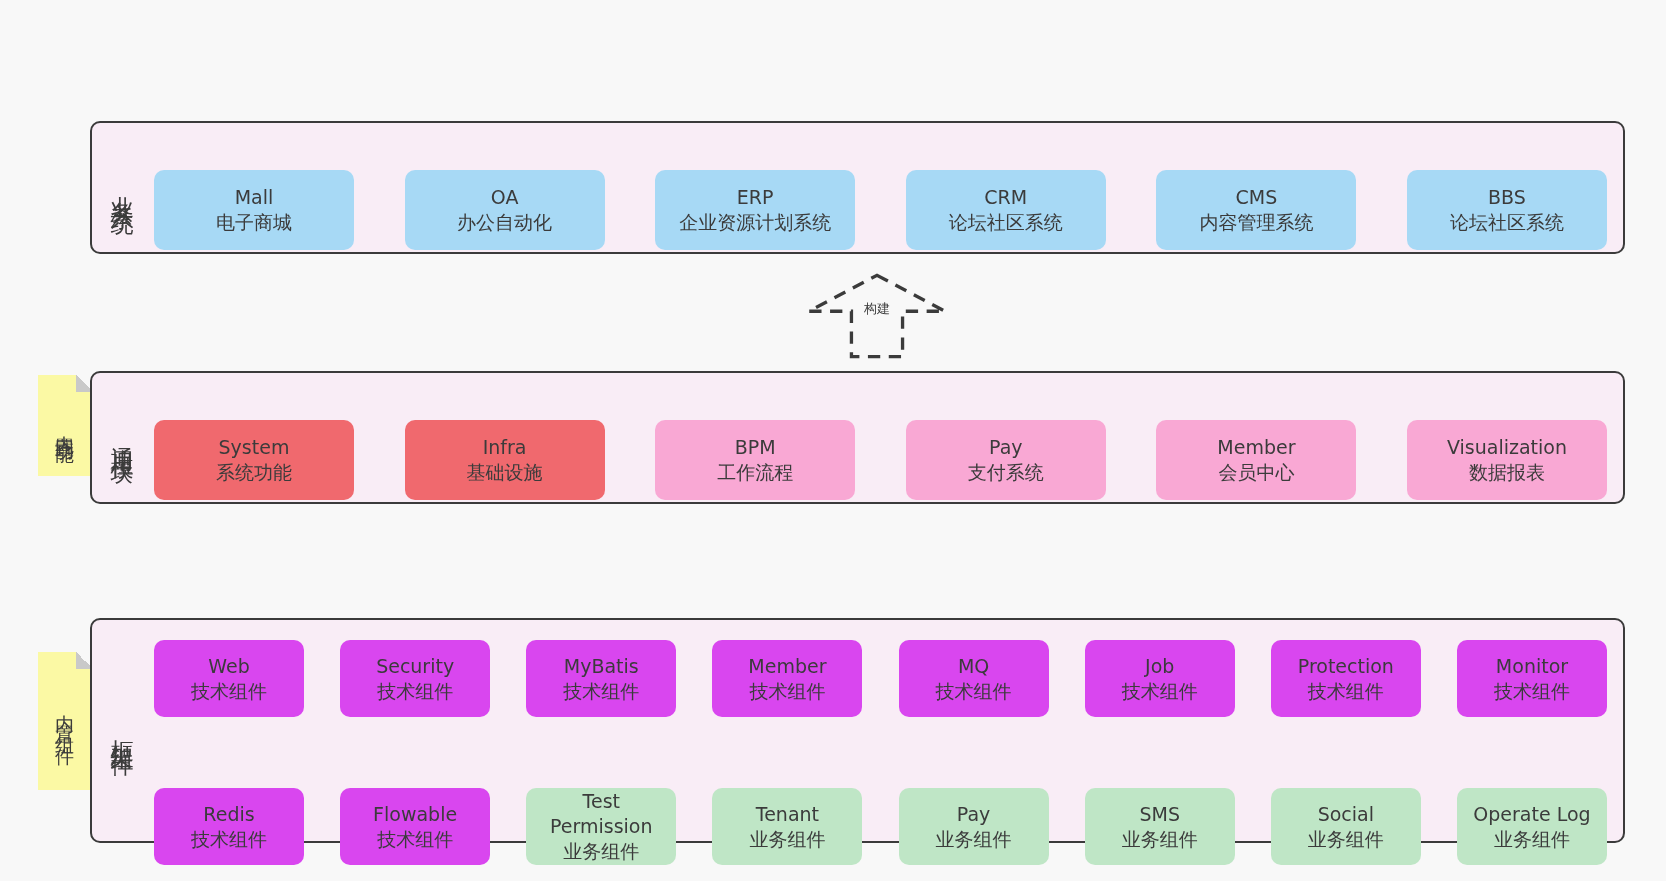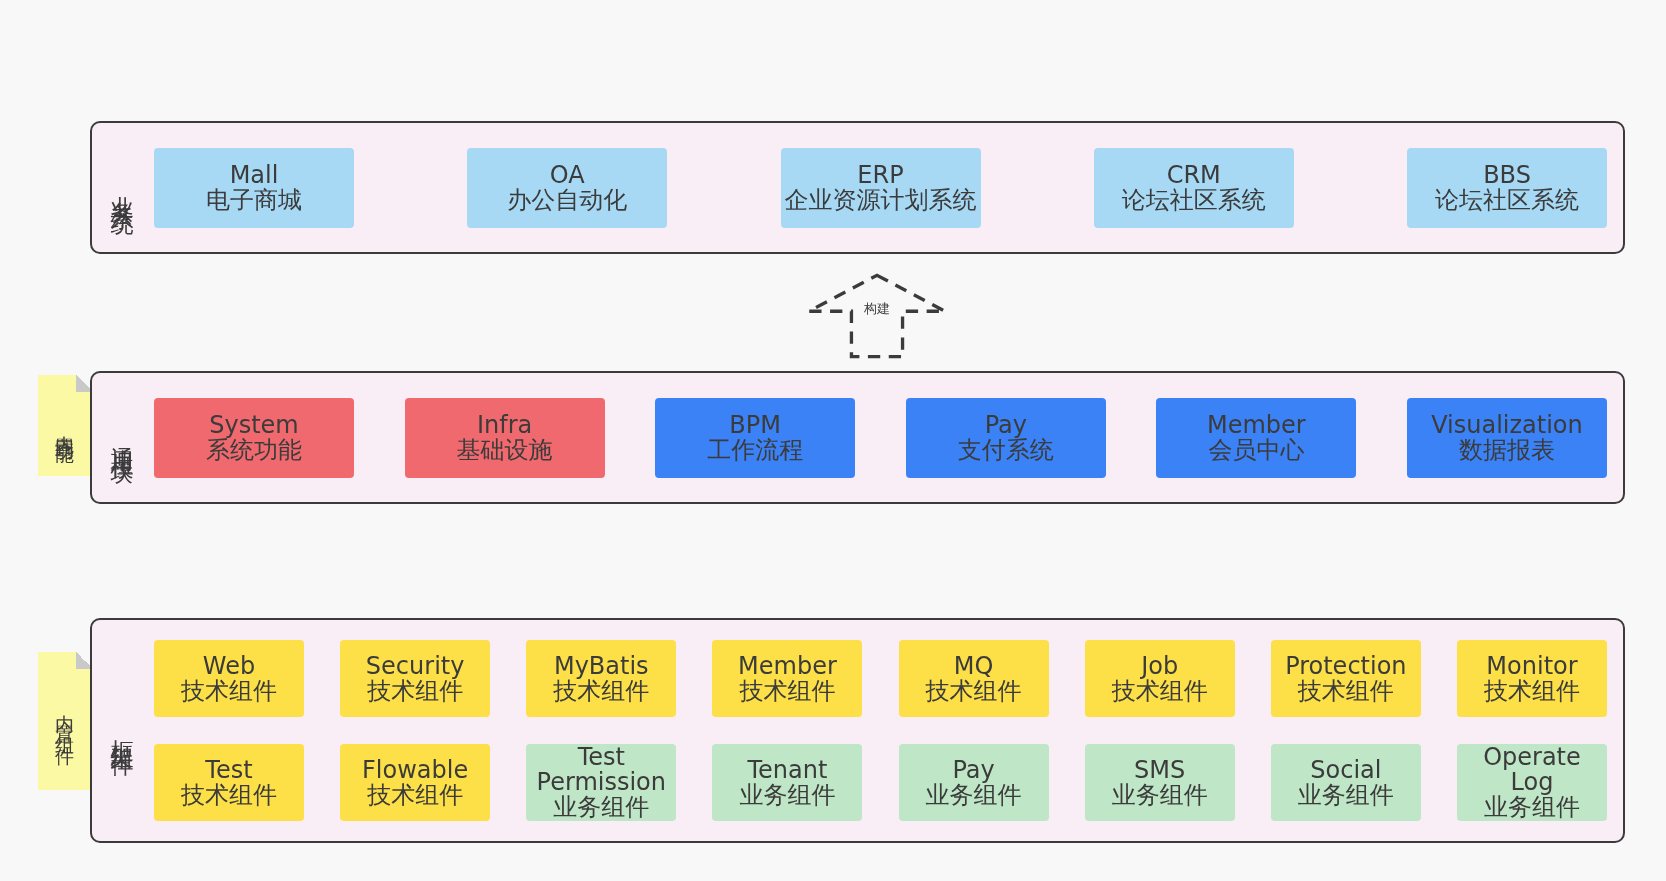--- a/index.html
+++ b/index.html
@@ -36,32 +36,33 @@
   .panel-content{
     flex:1;
     padding-right:16px;
     display:flex;flex-direction:column;justify-content:center;gap:27px;
   }
   .node-row{display:flex;justify-content:space-between;}
   
   .node{
     display:flex;flex-direction:column;align-items:center;justify-content:center;
     text-align:center;
-    border-radius:4px;
-    font-size:24px;line-height:25px;
+    border-radius:10px;
+    font-size:19px;line-height:25px;
     color:#3b3b3b;
     box-sizing:border-box;
     padding:2px 4px;
+    margin-top:44px;
   }
   .node.w6{width:200px;height:80px;}
   .node.w8{width:150px;height:77px;}
   .blue{background:#a7d9f5;}
   .red{background:#f0696e;align-items:center;}
-  .pink{background:#3b82f6;}
-  .green-dark{background:#fde047;}
+  .pink{background:#f9a8d4;}
+  .green-dark{background:#d946ef;}
   .green-light{background:#bfe6c6;}
   
   .arrow{position:absolute;width:142px;height:90px;z-index:1;}
   .arrow-1{left:806px;top:271px;}
   .arrow-2{left:814px;top:516px;}
   .arrow svg{display:block;width:100%;height:100%;}
   .arrow-label{
     position:absolute;left:50%;top:25px;transform:translateX(-50%);
     background:#f8f8f8;
     padding:0 3px;
@@ -107,20 +108,24 @@
         </div>
         <div class="node w6 blue">
           <div>ERP</div>
           <div>企业资源计划系统</div>
         </div>
         <div class="node w6 blue">
           <div>CRM</div>
           <div>论坛社区系统</div>
         </div>
         <div class="node w6 blue">
+          <div>CMS</div>
+          <div>内容管理系统</div>
+        </div>
+        <div class="node w6 blue">
           <div>BBS</div>
           <div>论坛社区系统</div>
         </div>
       </div>
     </div>
   </section>
 
   <div class="arrow arrow-1">
     <svg viewBox="0 0 150 92">
       <path d="M75 3 L147 41 H102 V89 H48 V41 H3 Z" fill="none" stroke="#3b3b3b" stroke-width="3.5" stroke-dasharray="13 9"></path>
@@ -203,21 +208,21 @@
           <div>Protection</div>
           <div>技术组件</div>
         </div>
         <div class="node w8 green-dark">
           <div>Monitor</div>
           <div>技术组件</div>
         </div>
       </div>
       <div class="node-row">
         <div class="node w8 green-dark">
-          <div>Test</div>
+          <div>Redis</div>
           <div>技术组件</div>
         </div>
         <div class="node w8 green-dark">
           <div>Flowable</div>
           <div>技术组件</div>
         </div>
         <div class="node w8 green-light">
           <div>Test Permission</div>
           <div>业务组件</div>
         </div>

